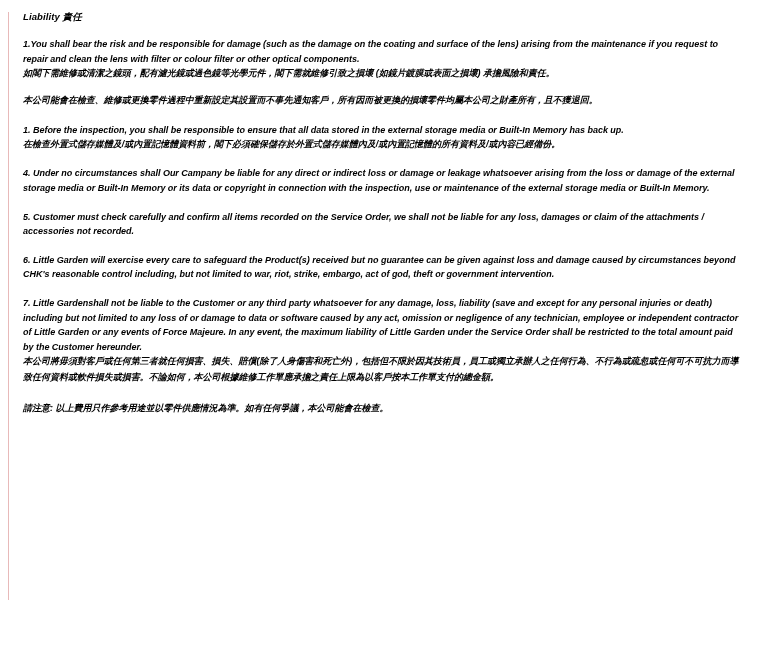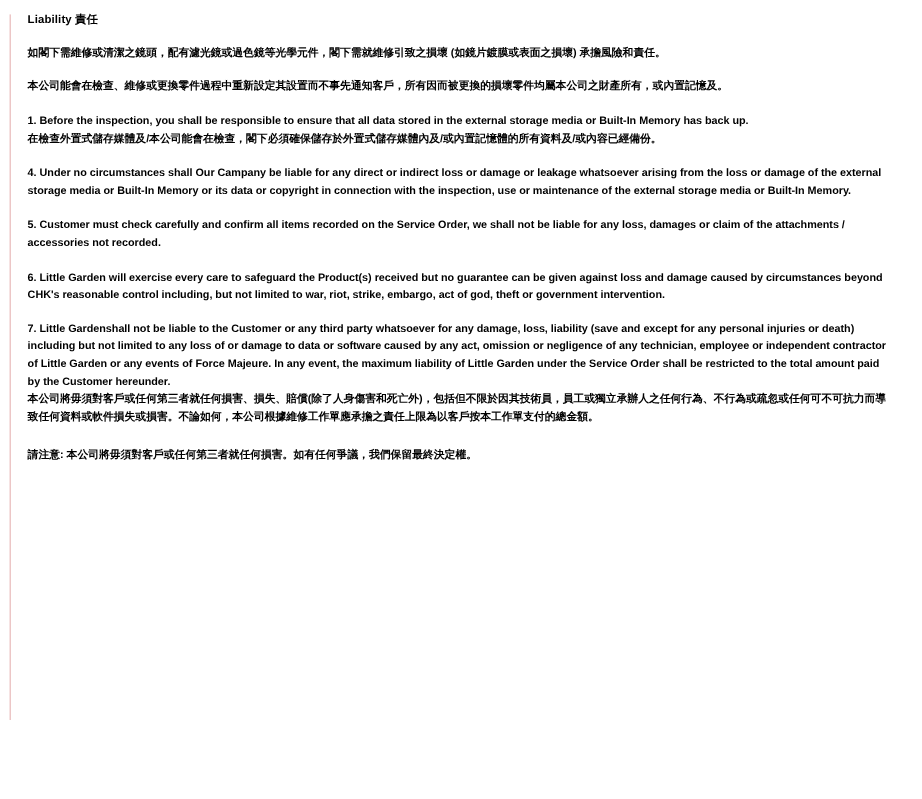--- a/index.html
+++ b/index.html
@@ -26,20 +26,21 @@
     top: 12px;
     width: 1px;
     height: 588px;
     background: #e8b9b9;
   }
   .content {
     position: absolute;
     left: 23px;
     top: 10px;
     width: 718px;
+    font-style: italic;
   }
   .doc-title {
     font-size: 9.5px;
     font-weight: bold;
     line-height: 14px;
     margin: 0 0 13px 0;
     letter-spacing: 0.1px;
   }
   .clause {
     margin: 0 0 12px 0;
@@ -75,30 +76,31 @@
 </head>
 <body>
 
 <div class="page">
   <div class="left-rule"></div>
   <div class="content">
 
     <div class="doc-title">Liability 責任</div>
 
     <div class="clause">
+      <p class="en">1.You shall bear the risk and be responsible for damage (such as the damage on the coating and surface of the lens) arising from the maintenance if you request to repair and clean the lens with filter or colour filter or other optical components.</p>
       <p class="cn">如閣下需維修或清潔之鏡頭，配有濾光鏡或過色鏡等光學元件，閣下需就維修引致之損壞 (如鏡片鍍膜或表面之損壞) 承擔風險和責任。</p>
     </div>
 
     <div class="clause gap-after">
-      <p class="cn">本公司能會在檢查、維修或更換零件過程中重新設定其設置而不事先通知客戶，所有因而被更換的損壞零件均屬本公司之財產所有，或內置記憶及。</p>
+      <p class="cn">本公司能會在檢查、維修或更換零件過程中重新設定其設置而不事先通知客戶，所有因而被更換的損壞零件均屬本公司之財產所有，且不獲退回。</p>
     </div>
 
     <div class="clause gap-after">
       <p class="en">1. Before the inspection, you shall be responsible to ensure that all data stored in the external storage media or Built-In Memory has back up.</p>
-      <p class="cn">在檢查外置式儲存媒體及/本公司能會在檢查，閣下必須確保儲存於外置式儲存媒體內及/或內置記憶體的所有資料及/或內容已經備份。</p>
+      <p class="cn">在檢查外置式儲存媒體及/或內置記憶體資料前，閣下必須確保儲存於外置式儲存媒體內及/或內置記憶體的所有資料及/或內容已經備份。</p>
     </div>
 
     <div class="clause gap-after">
       <p class="en">4. Under no circumstances shall Our Campany be liable for any direct or indirect loss or damage or leakage whatsoever arising from the loss or damage of the external storage media or Built-In Memory or its data or copyright in connection with the inspection, use or maintenance of the external storage media or Built-In Memory.</p>
     </div>
 
     <div class="clause gap-after">
       <p class="en">5. Customer must check carefully and confirm all items recorded on the Service Order, we shall not be liable for any loss, damages or claim of the attachments / accessories not recorded.</p>
     </div>
 
@@ -107,17 +109,17 @@
     </div>
 
     <div class="clause gap-after">
       <p class="en">7. Little Gardenshall not be liable to the Customer or any third party whatsoever for any damage, loss, liability (save and except for any personal injuries or death) including but not limited to any loss of or damage to data or software caused by any act, omission or negligence of any technician, employee or independent contractor of Little Garden or any events of Force Majeure. In any event, the maximum liability of Little Garden under the Service Order shall be restricted to the total amount paid by the Customer hereunder.</p>
       <p class="cn">本公司將毋須對客戶或任何第三者就任何損害、損失、賠償(除了人身傷害和死亡外)，包括但不限於因其技術員，員工或獨立承辦人之任何行為、不行為或疏忽或任何可不可抗力而導致任何資料或軟件損失或損害。不論如何，本公司根據維修工作單應承擔之責任上限為以客戶按本工作單支付的總金額。</p>
     </div>
 
     <div class="spacer-small"></div>
 
     <div class="note">
-      <p class="cn">請注意: 本公司將毋須對客戶或任何第三者就任何損害。如有任何爭議，我們保留最終決定權。</p>
+      <p class="cn">請注意: 以上費用只作參考用途並以零件供應情況為準。如有任何爭議，本公司能會在檢查。</p>
     </div>
 
   </div>
 </div>
 
 </body></html>

